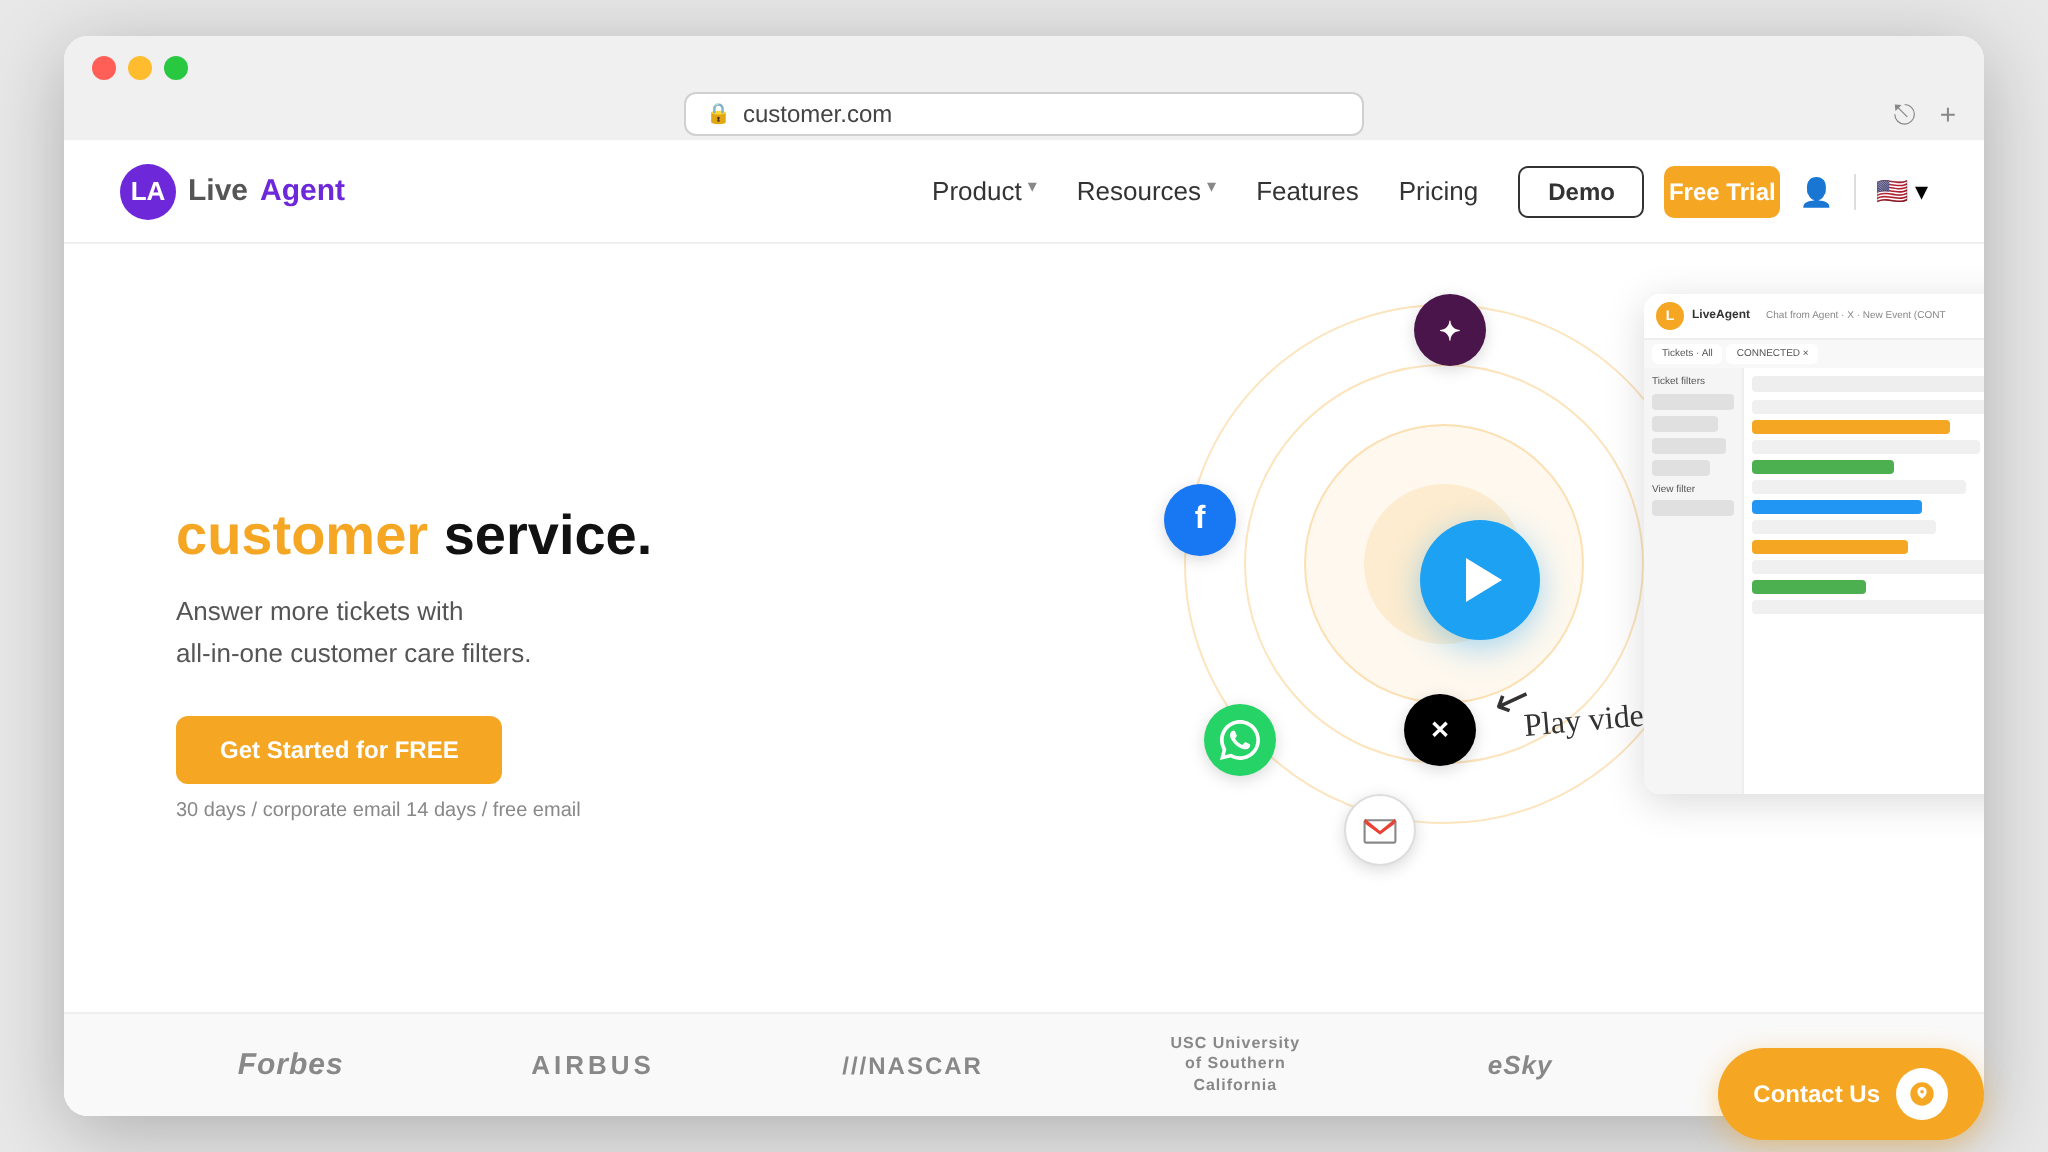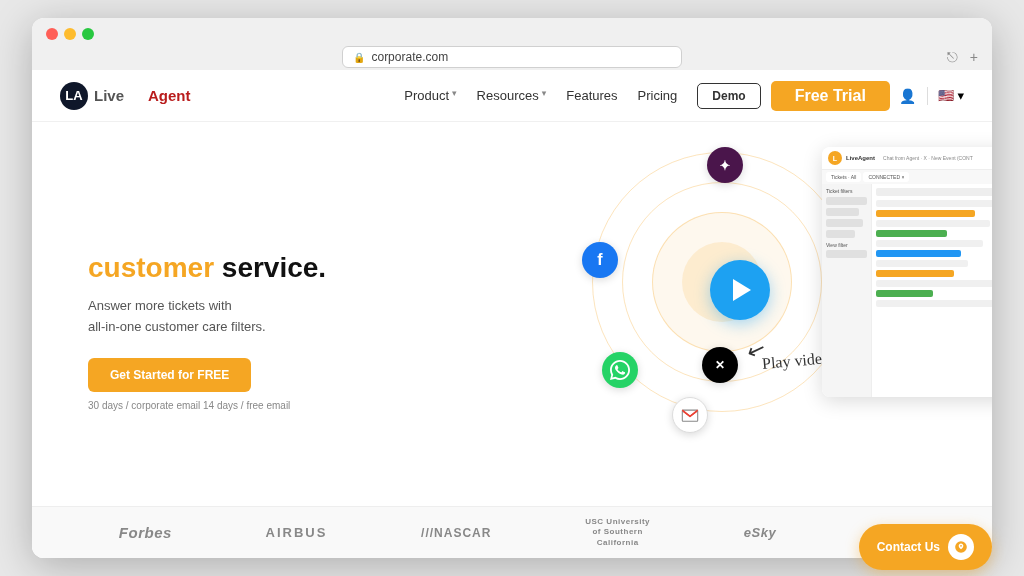--- a/index.html
+++ b/index.html
@@ -101,40 +101,39 @@
     }
     .logo-area {
       display: flex;
       align-items: center;
       gap: 6px;
       margin-right: auto;
     }
     .logo-icon {
       width: 28px;
       height: 28px;
-      background: #0f172a;
+      background: #6d28d9;
       border-radius: 50%;
       display: flex;
       align-items: center;
       justify-content: center;
       font-size: 13px;
       color: #fff;
       font-weight: bold;
     }
     .logo-text-live {
       font-size: 15px;
       font-weight: 700;
       color: #555;
       text-align: right;
     }
     .logo-text-agent {
       font-size: 15px;
       font-weight: 700;
-      color: #b91c1c;
-      margin-left: 18px;
+      color: #6d28d9;
     }
 
     .nav-links {
       display: flex;
       align-items: center;
       gap: 20px;
       font-size: 13px;
       color: #333;
     }
     .nav-link {
@@ -160,23 +159,23 @@
       padding: 5px 14px;
       border-radius: 5px;
       font-size: 12px;
       font-weight: 600;
       cursor: pointer;
     }
     .btn-free-trial {
       background: #f5a623;
       color: #fff;
       border: none;
-      padding: 6px 24px;
+      padding: 6px 2px;
       border-radius: 5px;
-      font-size: 16px;
+      font-size: 12px;
       font-weight: 700;
       cursor: pointer;
     }
     .nav-user-icon {
       font-size: 14px;
       color: #666;
       cursor: pointer;
     }
     .nav-divider {
       width: 1px;
@@ -500,21 +499,21 @@
 
   <div class="browser-chrome">
     <div class="browser-titlebar">
       <div class="dot dot-red"></div>
       <div class="dot dot-yellow"></div>
       <div class="dot dot-green"></div>
     </div>
     <div class="browser-addressbar">
       <div class="address-bar-inner">
         <span class="lock-icon">🔒</span>
-        <span>corporate.com</span>
+        <span>customer.com</span>
       </div>
       <div class="browser-actions">
         <span>⎋</span>
         <span>+</span>
       </div>
     </div>
   </div>
 
   <div class="page-content">
 

